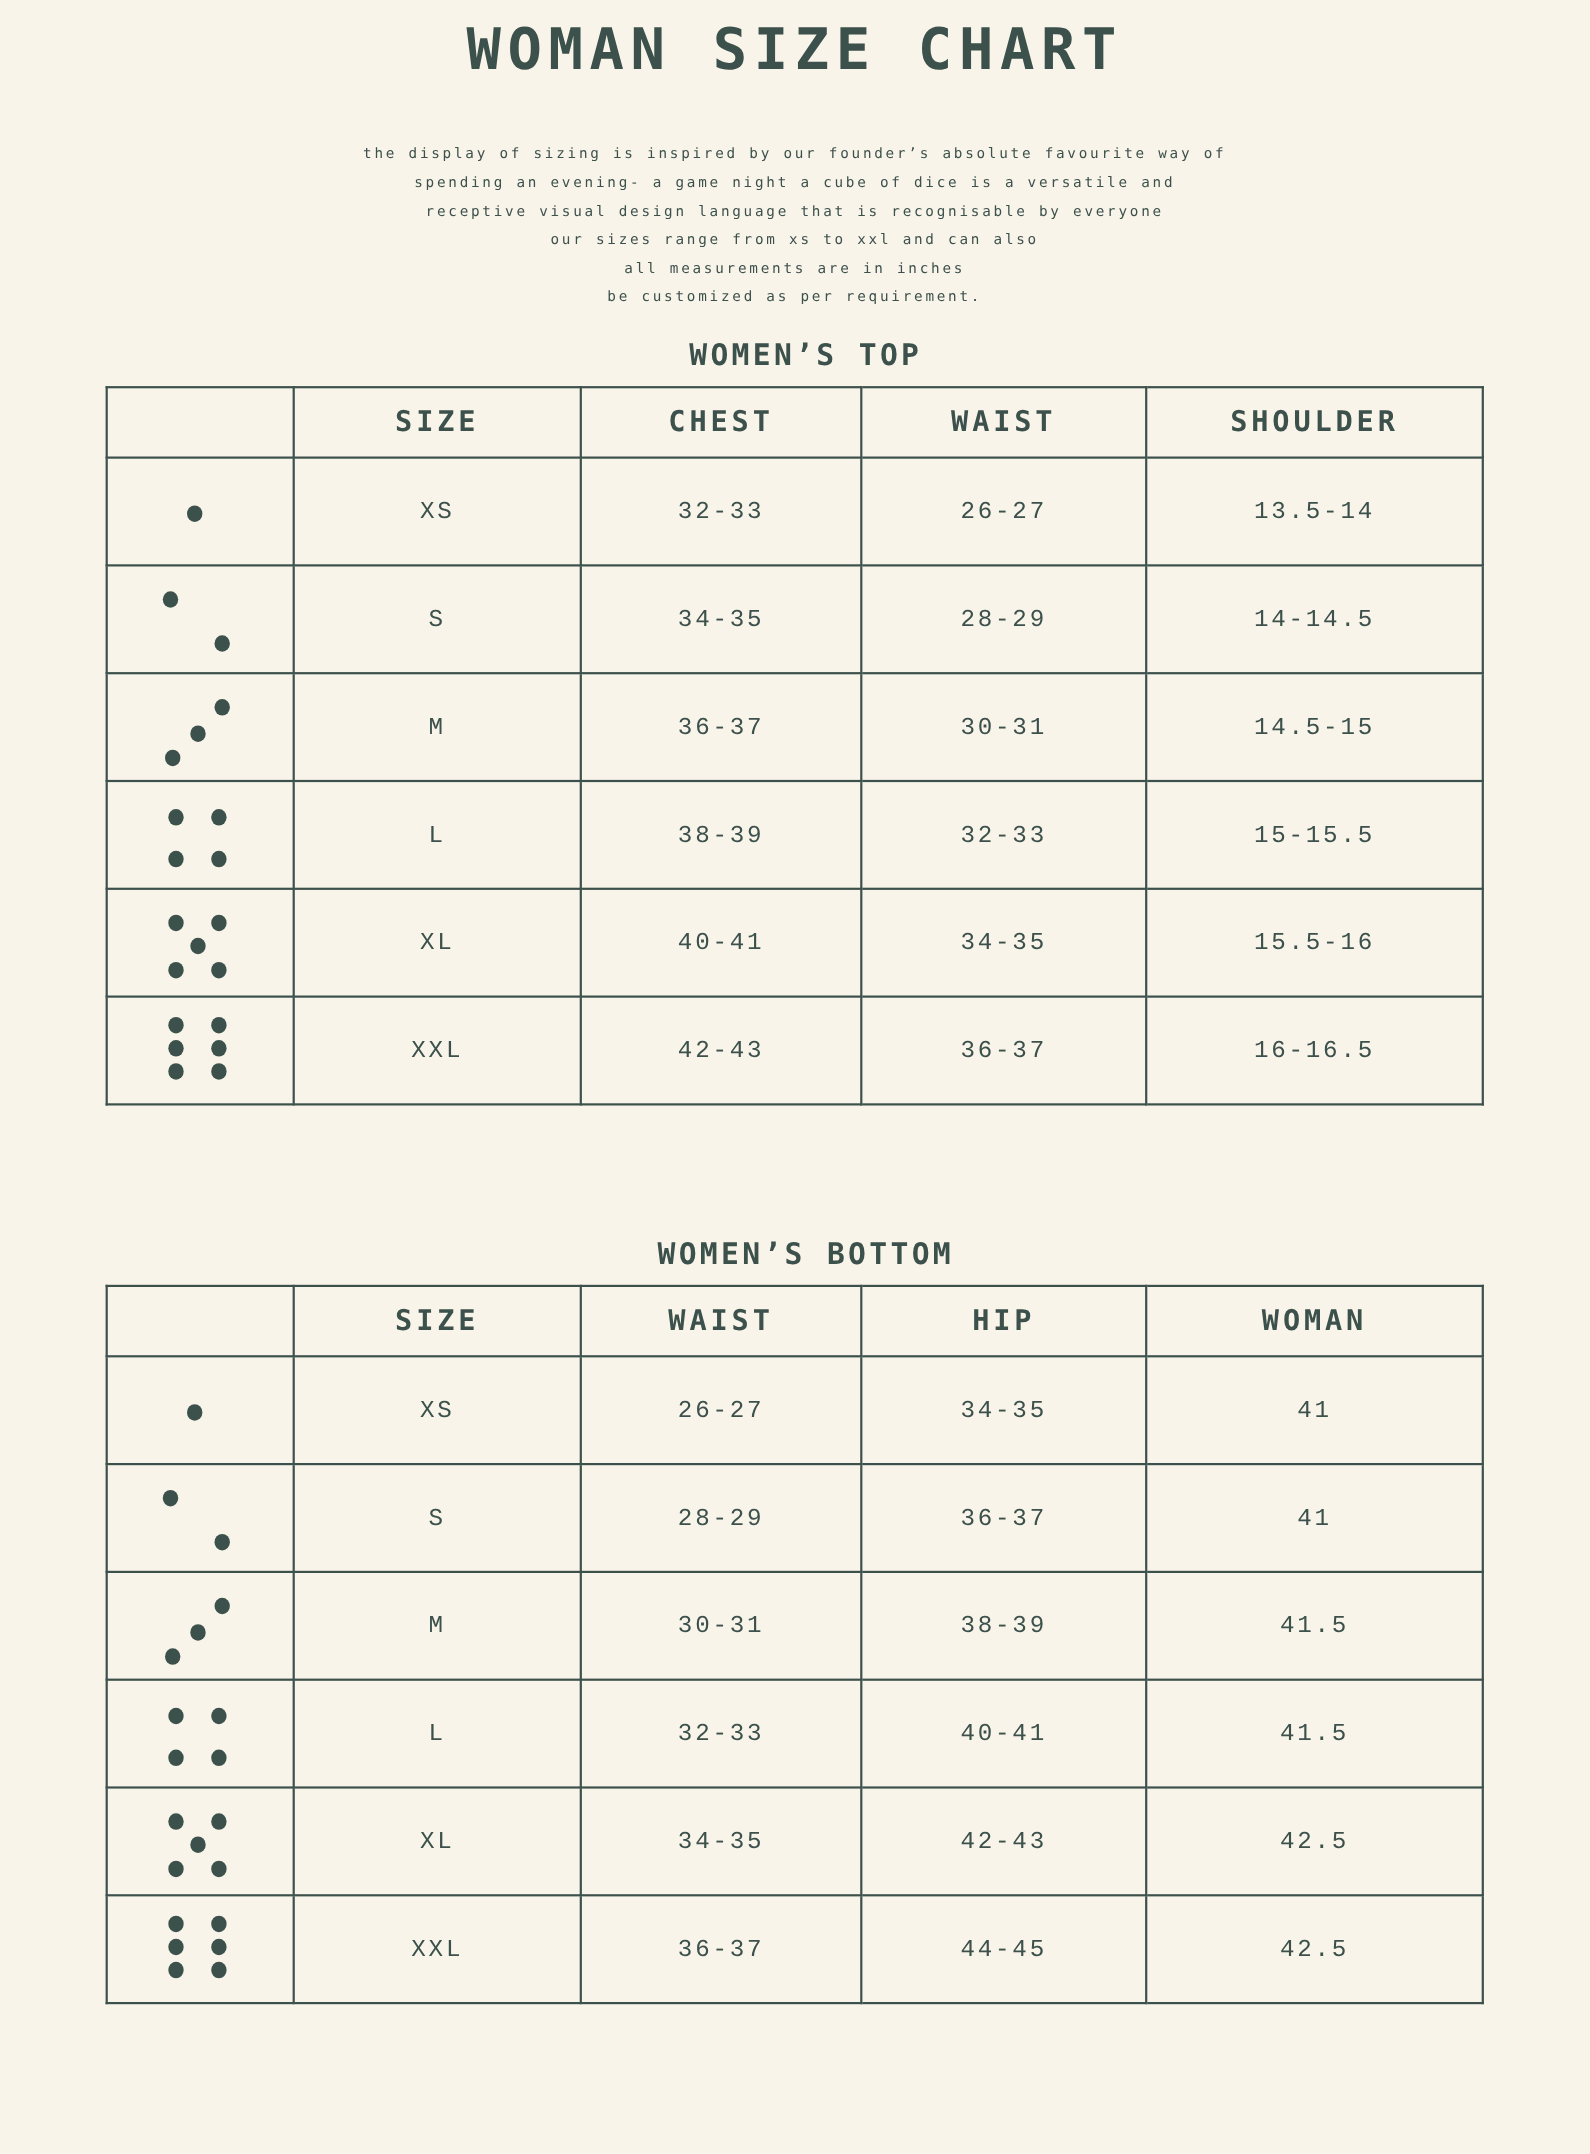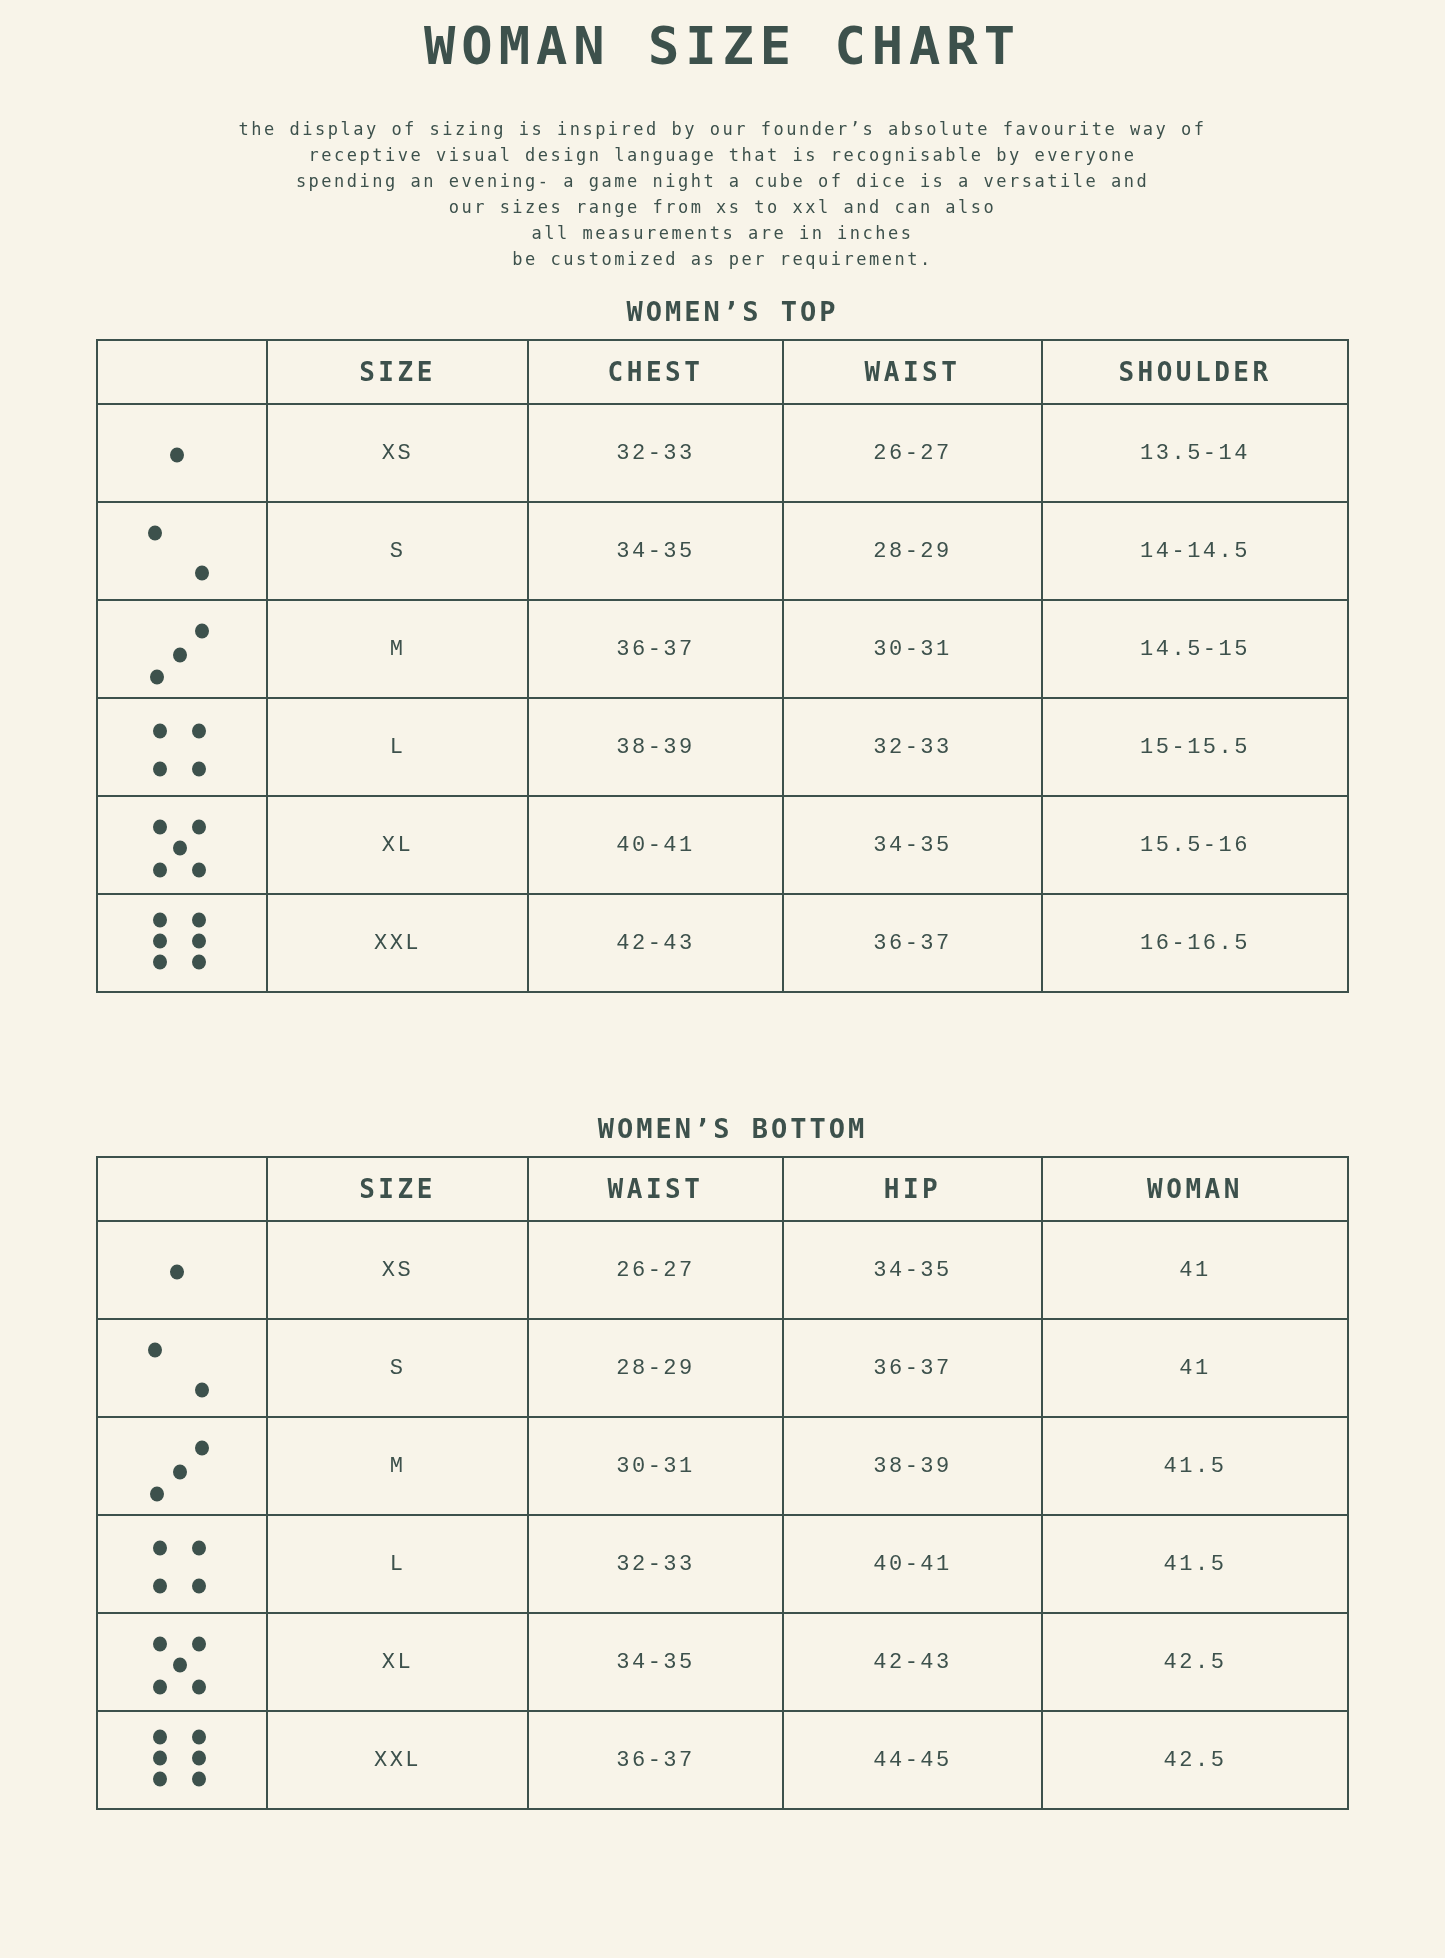--- a/index.html
+++ b/index.html
@@ -20,23 +20,23 @@
   .title{
     padding-top:20px;
     text-align:center;
     font-size:52px;
     font-weight:bold;
     letter-spacing:6px;
     line-height:1;
   }
 
   .intro{
-    margin-top:44px;
+    margin-top:56px;
     text-align:center;
-    font-size:17px;
+    font-size:13px;
     line-height:26px;
     letter-spacing:2.5px;
   }
 
   .section-title{
     margin-top:26px;
     text-align:center;
     font-size:27px;
     font-weight:bold;
     letter-spacing:3px;
@@ -89,22 +89,22 @@
 </style>
 </head>
 <body>
 
 <div class="page">
 
   <h1 class="title">WOMAN SIZE CHART</h1>
 
   <div class="intro">
     <div>the display of sizing is inspired by our founder’s absolute favourite way of</div>
+    <div>spending an evening- a game night a cube of dice is a versatile and</div>
     <div>receptive visual design language that is recognisable by everyone</div>
-    <div>spending an evening- a game night a cube of dice is a versatile and</div>
     <div>our sizes range from xs to xxl and can also</div>
     <div>all measurements are in inches</div>
     <div>be customized as per requirement.</div>
   </div>
 
   <h2 class="section-title">WOMEN’S TOP</h2>
 
   <table class="size-table">
     <colgroup>
       <col class="col-dice">

